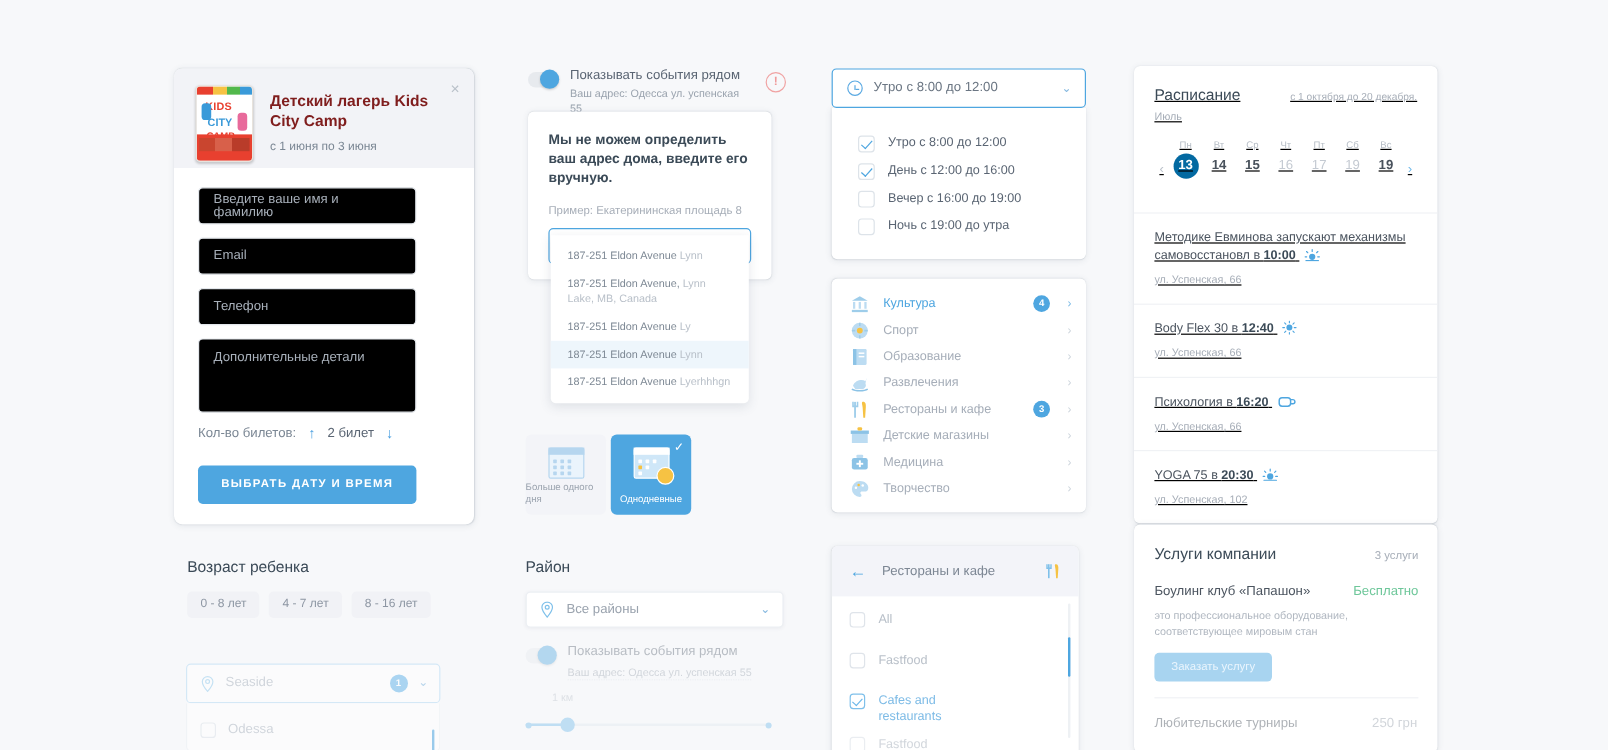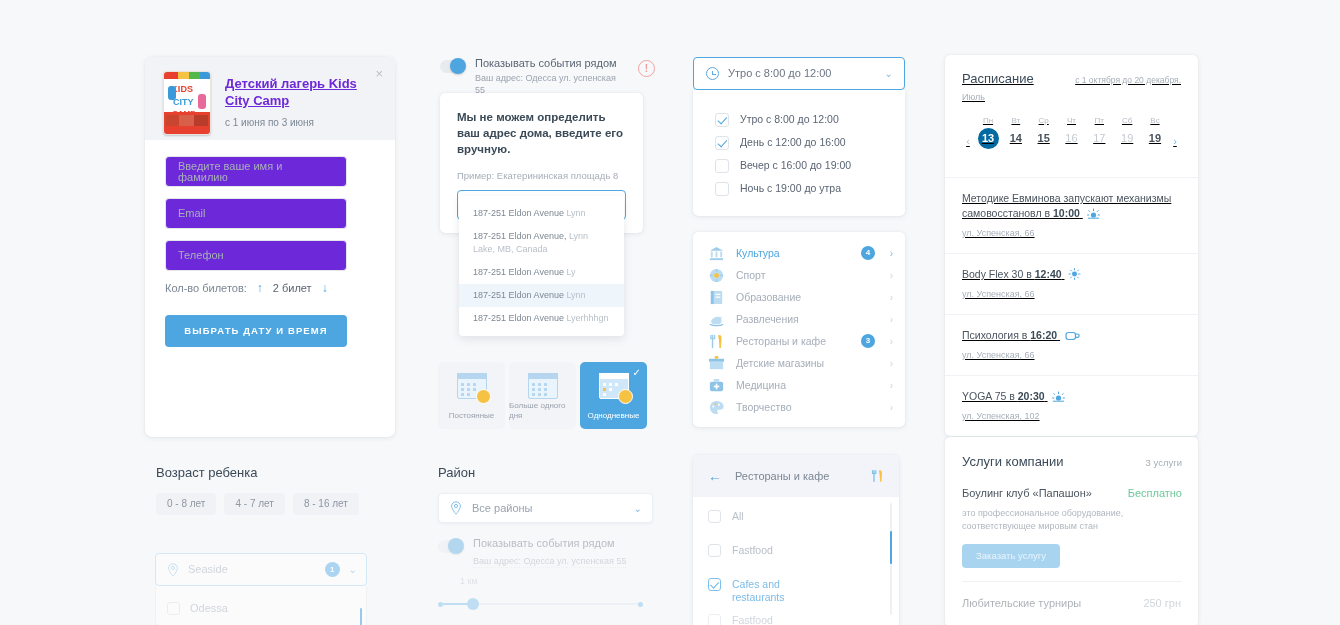--- a/index.html
+++ b/index.html
@@ -28,26 +28,26 @@
     box-shadow:0 1px 2px rgba(0,0,0,.18);
   }
   .poster .p-top{position:absolute;left:0;right:0;top:0;height:7px;background:linear-gradient(90deg,#e8402f 0 30%,#f6c243 30% 55%,#52b84b 55% 78%,#3a9ad9 78% 100%);}
   .poster .p-body{position:absolute;left:0;right:0;top:7px;bottom:22px;background:#fff;}
   .poster .p-w1{position:absolute;left:7px;top:13px;font:700 9px/9px "Liberation Sans",sans-serif;color:#e8402f;letter-spacing:.2px;}
   .poster .p-w2{position:absolute;left:9px;top:26px;font:700 9px/9px "Liberation Sans",sans-serif;color:#3a9ad9;}
   .poster .p-w3{position:absolute;left:8px;top:38px;font:700 8px/8px "Liberation Sans",sans-serif;color:#e8402f;}
   .poster .p-kid{position:absolute;border-radius:50%;}
   .poster .p-foot{position:absolute;left:0;right:0;bottom:0;height:22px;background:#e8402f;}
   .poster .p-strip{position:absolute;left:2px;right:2px;bottom:8px;height:11px;background:linear-gradient(90deg,#c9452f 0 32%,#d8604a 32% 66%,#b93c2a 66% 100%);}
-  .bk-title { font:700 13px/17px "Liberation Sans",sans-serif; color:#6d28d9; padding-top:4px;text-decoration:underline;}
+  .bk-title { font:700 13px/17px "Liberation Sans",sans-serif; color:#7f1d1d; padding-top:4px;}
   .bk-sub { font:400 10px/13px "Liberation Sans",sans-serif; color:#7b8794; margin-top:7px;}
   .bk-close{position:absolute;right:12px;top:10px;color:#b9c0c9;font-size:13px;line-height:13px;cursor:pointer;}
   .bk-body{padding:16px 20px 0 20px;}
   .fld{
-    width:182px;height:31px;border:1px solid #e3e7ec;border-radius:4px;background:#6d28d9;
+    width:182px;height:31px;border:1px solid #e3e7ec;border-radius:4px;background:#000000;
     display:flex;align-items:center;padding:0 12px;margin-bottom:11px;
     font:400 11px/11px "Liberation Sans",sans-serif;color:#a8b0ba;
   }
   .fld.area{height:62px;align-items:flex-start;padding-top:10px;}
   .tickets{display:flex;align-items:center;gap:10px;margin:12px 0 0 0;font:400 11px/11px "Liberation Sans",sans-serif;color:#7b8794;}
   .tickets .arrow{color:#4a9fe0;font-size:12px;}
   .tickets .cnt{color:#5a6573;font-size:11px;}
   .cta{
     margin:21px 0 0 0; width:182px;height:32px;background:#4ea6e0;border-radius:4px;
     display:flex;align-items:center;justify-content:center;border:none;cursor:pointer;
@@ -232,20 +232,21 @@
       <div style="flex:1;min-width:0;">
         <div class="bk-title">Детский лагерь Kids City Camp</div>
         <div class="bk-sub">с 1 июня по 3 июня</div>
       </div>
       <div class="bk-close">×</div>
     </div>
     <div class="bk-body">
       <div class="fld">Введите ваше имя и фамилию</div>
       <div class="fld">Email</div>
       <div class="fld">Телефон</div>
+      <div class="fld area">Дополнительные детали</div>
       <div class="tickets">
         <span>Кол-во билетов:</span>
         <span class="arrow">↑</span>
         <span class="cnt">2 билет</span>
         <span class="arrow">↓</span>
       </div>
       <button class="cta">ВЫБРАТЬ ДАТУ И ВРЕМЯ</button>
     </div>
   </div>
 
@@ -304,36 +305,20 @@
     </div>
     <div class="sg hl">
       <span>187-251 Eldon Avenue </span><span class="dim">Lynn</span>
     </div>
     <div class="sg">
       <span>187-251 Eldon Avenue </span><span class="dim">Lyerhhhgn</span>
     </div>
   </div>
 
   <div id="type-tabs">
-    <div class="ttab">
-      <div class="cal">
-        <div class="cbod"></div>
-          <div class="chdr"></div>
-        <div class="dot" style="left:4px;top:10px"></div>
-          <div class="dot" style="left:10px;top:10px"></div>
-          <div class="dot" style="left:16px;top:10px"></div>
-        <div class="dot" style="left:4px;top:15px"></div>
-          <div class="dot" style="left:10px;top:15px"></div>
-          <div class="dot" style="left:16px;top:15px"></div>
-        <div class="dot" style="left:4px;top:20px"></div>
-          <div class="dot" style="left:10px;top:20px"></div>
-        <div class="badgecirc"></div>
-      </div>
-      <div class="lbl">Постоянные</div>
-    </div>
     <div class="ttab">
       <div class="cal">
         <div class="cbod"></div>
           <div class="chdr"></div>
         <div class="dot" style="left:4px;top:10px"></div>
           <div class="dot" style="left:10px;top:10px"></div>
           <div class="dot" style="left:16px;top:10px"></div>
         <div class="dot" style="left:4px;top:15px"></div>
           <div class="dot" style="left:10px;top:15px"></div>
           <div class="dot" style="left:16px;top:15px"></div>

